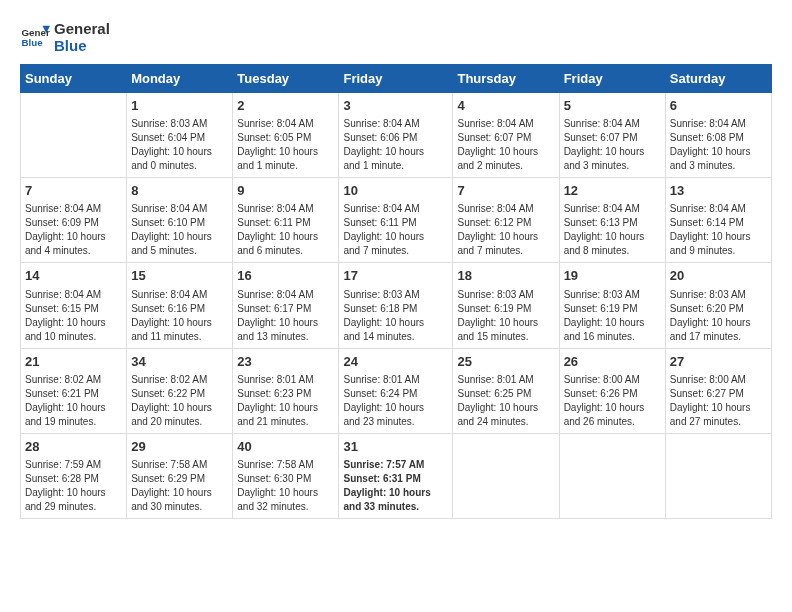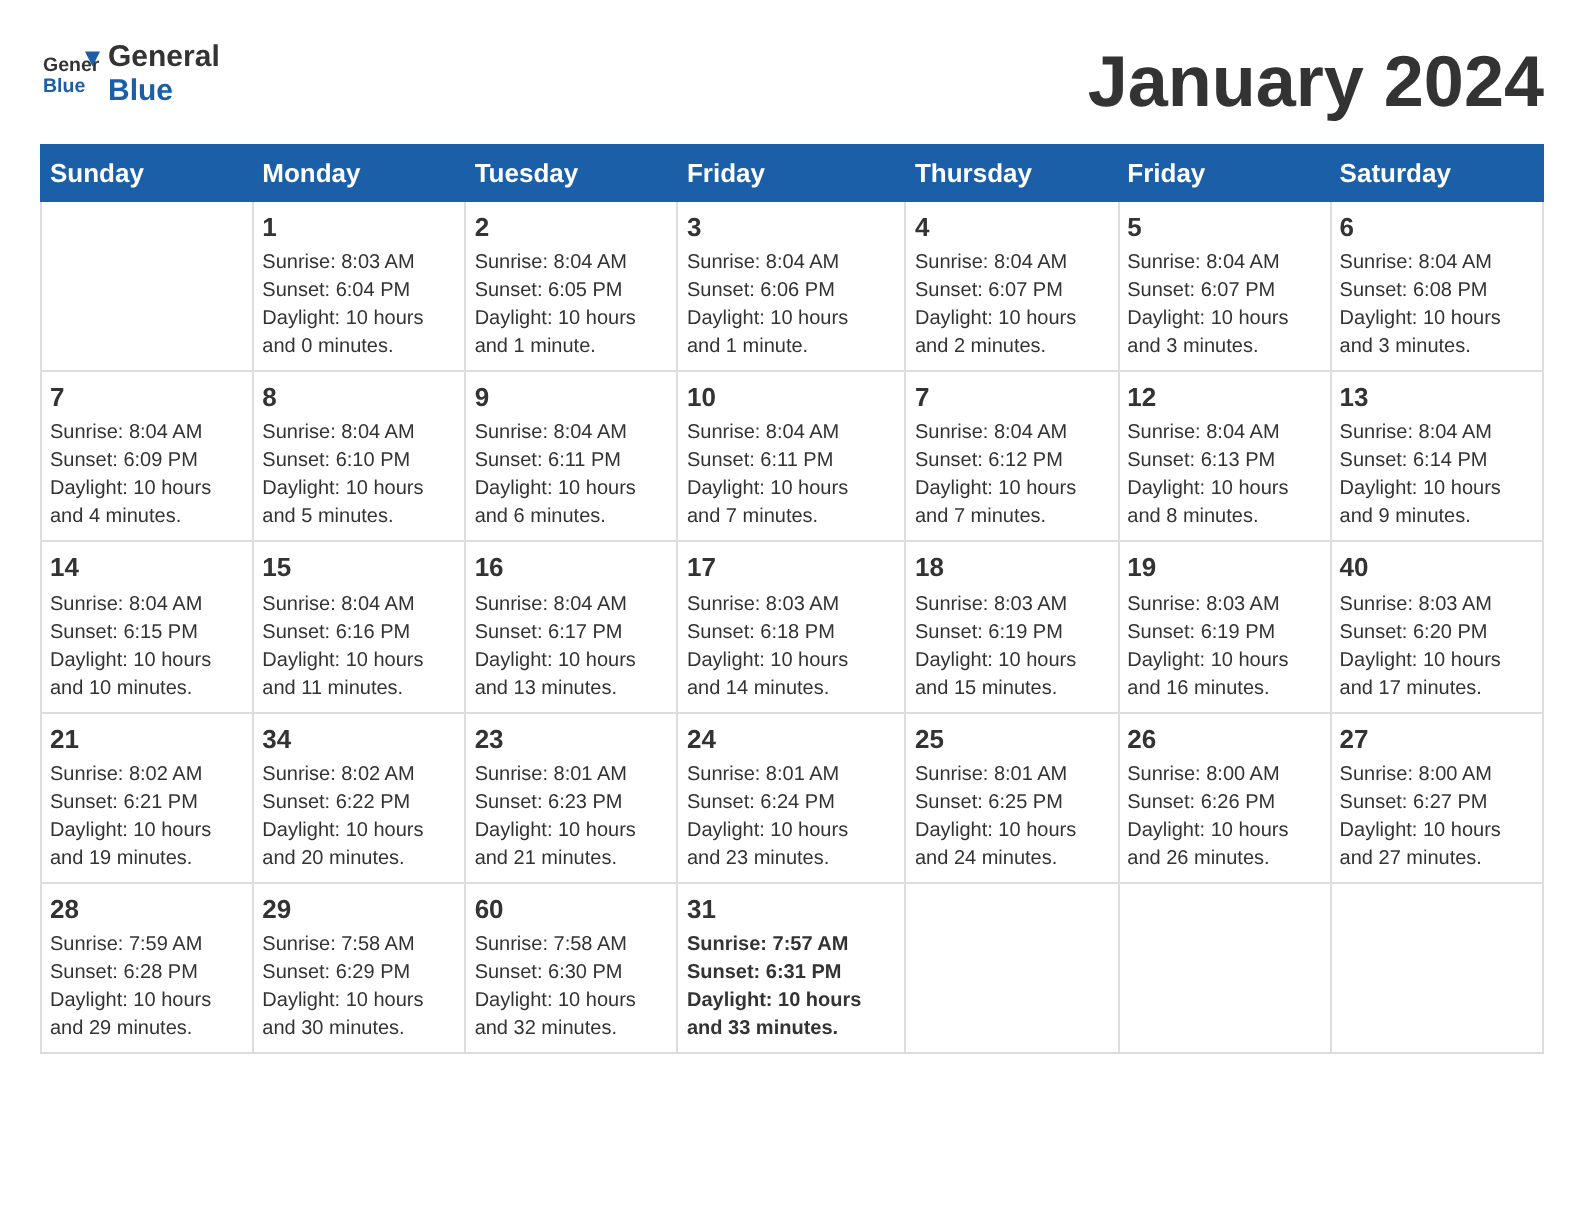--- a/index.html
+++ b/index.html
@@ -85,21 +85,20 @@
       <text x="2" y="18" font-size="13" font-weight="bold" fill="#333">General</text>
       <text x="2" y="32" font-size="13" font-weight="bold" fill="#1a5fa8">Blue</text>
       <polygon points="30,5 40,5 35,15" fill="#1a5fa8"></polygon>
     </svg>
     <div>
       <div style="font-size:15px;font-weight:bold;color:#333;">General</div>
       <div style="font-size:15px;font-weight:bold;color:#1a5fa8;">Blue</div>
     </div>
   </div>
   <div class="title-block">
-    <div class="month-title">January 2024</div>
   </div>
 </div>
 
 <table>
   <thead>
     <tr>
     <th>Sunday</th>
         <th>Monday</th>
         <th>Tuesday</th>
         <th>Friday</th>
@@ -242,21 +241,21 @@
 and 15 minutes.</div>
         </td>
         <td>
           <span class="day-number">19</span>
           <div class="day-info" style="white-space: pre-line;">Sunrise: 8:03 AM
 Sunset: 6:19 PM
 Daylight: 10 hours
 and 16 minutes.</div>
         </td>
         <td>
-          <span class="day-number">40</span>
+          <span class="day-number">20</span>
           <div class="day-info" style="white-space: pre-line;">Sunrise: 8:03 AM
 Sunset: 6:20 PM
 Daylight: 10 hours
 and 17 minutes.</div>
         </td>
       </tr>
       <tr>
         <td>
           <span class="day-number">21</span>
           <div class="day-info" style="white-space: pre-line;">Sunrise: 8:02 AM
@@ -316,21 +315,21 @@
 and 29 minutes.</div>
         </td>
         <td>
           <span class="day-number">29</span>
           <div class="day-info" style="white-space: pre-line;">Sunrise: 7:58 AM
 Sunset: 6:29 PM
 Daylight: 10 hours
 and 30 minutes.</div>
         </td>
         <td>
-          <span class="day-number">60</span>
+          <span class="day-number">40</span>
           <div class="day-info" style="white-space: pre-line;">Sunrise: 7:58 AM
 Sunset: 6:30 PM
 Daylight: 10 hours
 and 32 minutes.</div>
         </td>
         <td>
           <span class="day-number">31</span>
           <div class="day-info" style="white-space: pre-line; font-weight: bold;">Sunrise: 7:57 AM
 Sunset: 6:31 PM
 Daylight: 10 hours

